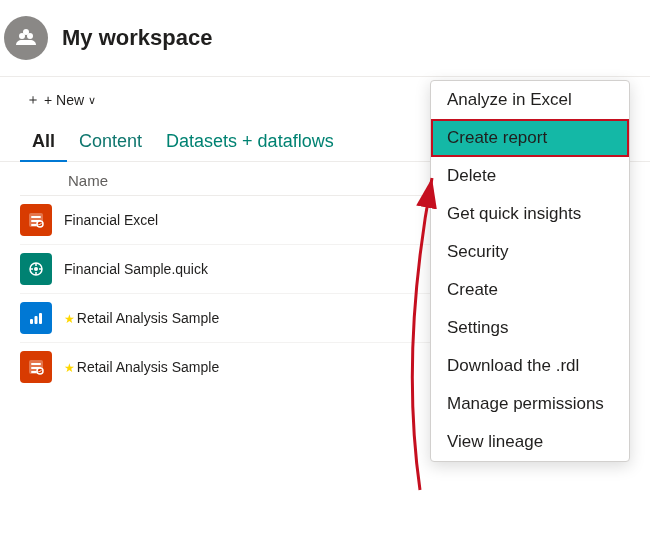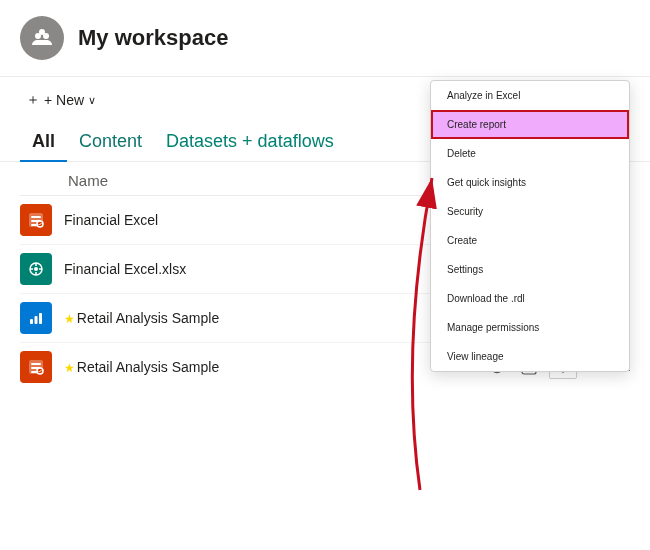--- a/index.html
+++ b/index.html
@@ -9,21 +9,21 @@
       width: 650px;
       height: 550px;
       overflow: hidden;
       position: relative;
     }
 
     
     .header {
       display: flex;
       align-items: center;
-      padding: 16px 20px;
+      padding: 16px 4px;
       border-bottom: 1px solid #edebe9;
     }
     .avatar {
       width: 44px;
       height: 44px;
       border-radius: 50%;
       background: #8a8886;
       display: flex;
       align-items: center;
       justify-content: center;
@@ -153,28 +153,28 @@
       top: 80px;
       background: #fff;
       border: 1px solid #d2d0ce;
       border-radius: 4px;
       box-shadow: 0 4px 16px rgba(0,0,0,0.15);
       z-index: 100;
       min-width: 200px;
     }
     .menu-item {
       padding: 9px 16px;
-      font-size: 10px;
+      font-size: 17px;
       color: #201f1e;
       cursor: pointer;
       display: block;
       white-space: nowrap;
     }
     .menu-item.highlighted {
-      background: #f0abfc;
+      background: #14b8a6;
       outline: 2px solid #c50f1f;
       outline-offset: -2px;
     }
 
     
     .arrow-overlay {
       position: absolute;
       pointer-events: none;
       z-index: 200;
       top: 0; left: 0;
@@ -241,21 +241,21 @@
     <div class="row-icon teal">
       <svg width="18" height="18" viewBox="0 0 18 18" fill="white">
         <circle cx="9" cy="9" r="6" stroke="white" stroke-width="1.5" fill="none"></circle>
         <circle cx="9" cy="9" r="2" fill="white"></circle>
         <line x1="9" y1="3" x2="9" y2="6" stroke="white" stroke-width="1.5"></line>
         <line x1="9" y1="12" x2="9" y2="15" stroke="white" stroke-width="1.5"></line>
         <line x1="3" y1="9" x2="6" y2="9" stroke="white" stroke-width="1.5"></line>
         <line x1="12" y1="9" x2="15" y2="9" stroke="white" stroke-width="1.5"></line>
       </svg>
     </div>
-    <span class="row-label">Financial Excel.xlsx</span>
+    <span class="row-label">Financial Sample.quick</span>
   </div>
 
   <div class="row">
     <div class="row-icon blue">
       <svg width="18" height="18" viewBox="0 0 18 18" fill="white">
         <rect x="3" y="10" width="3" height="5" rx="1" fill="white"></rect>
         <rect x="7.5" y="7" width="3" height="8" rx="1" fill="white"></rect>
         <rect x="12" y="4" width="3" height="11" rx="1" fill="white"></rect>
       </svg>
     </div>

